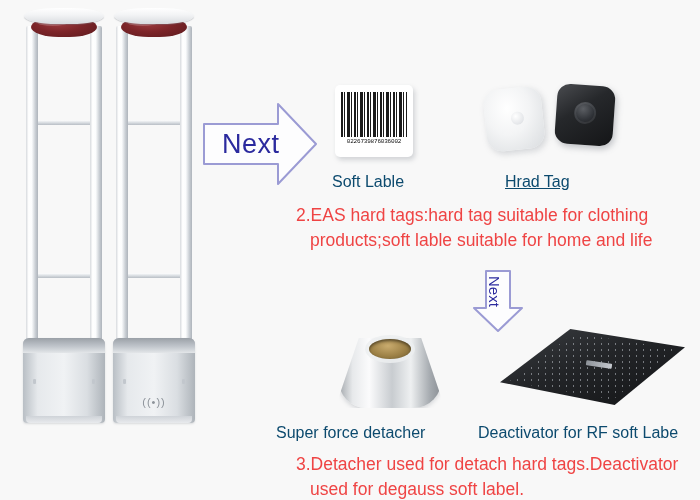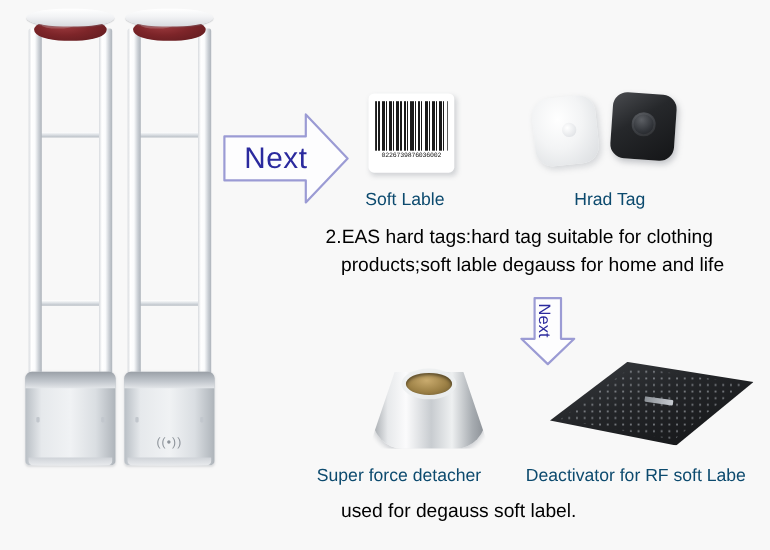--- a/index.html
+++ b/index.html
@@ -222,28 +222,28 @@
     transform:rotate(8deg);
   }
 
   
   .caption {
     position:absolute;
     font-size:16px; color:#0c4a6e;
     white-space:nowrap;
   }
   #cap-soft { left:332px; top:173px; }
-  #cap-hard { left:522px; top:173px; }
-  #cap-detacher { left:288px; top:424px; }
+  #cap-hard { left:505px; top:173px;text-decoration:underline; }
+  #cap-detacher { left:276px; top:424px; }
   #cap-deact { left:478px; top:424px; }
 
   
   .note {
     position:absolute;
-    font-size:17.5px; line-height:25px; color:#000000;
+    font-size:17.5px; line-height:25px; color:#ef4444;
   }
   #note-2 { left:296px; top:203px; width:400px; }
   #note-2 .ind { display:block; padding-left:14px; }
   #note-1 { left:10px; top:452px; width:280px; }
   #note-3 { left:296px; top:452px; width:404px; }
   #note-3 .ind { display:block; padding-left:14px; }
 </style>
 </head>
 <body>
 
@@ -292,21 +292,21 @@
     <div class="bars-num">0226739876036002</div>
   </div>
   <div class="caption" id="cap-soft">Soft Lable</div>
 
   <div class="tag-white"></div>
   <div class="tag-black"></div>
   <div class="caption" id="cap-hard">Hrad Tag</div>
 
   <div class="note" id="note-2">
     <span>2.EAS hard tags:hard tag suitable for clothing</span>
-    <span class="ind">products;soft lable degauss for home and life</span>
+    <span class="ind">products;soft lable suitable for home and life</span>
   </div>
 
   <div class="arrow-down">
     <svg width="56" height="66" viewBox="0 0 56 66">
       <polygon points="16,3 40,3 40,40 52,40 28,63 4,40 16,40" fill="#fdfdfe" stroke="#9b9bd4" stroke-width="2" stroke-linejoin="round"></polygon>
     </svg>
     <span class="lbl">Next</span>
   </div>
 
   <div class="detacher">
@@ -320,16 +320,17 @@
     <div class="pad-inner"></div>
     <div class="pad-logo"></div>
   </div>
   <div class="caption" id="cap-deact">Deactivator for RF soft Labe</div>
 
   <div class="note" id="note-1">
     <br>
   </div>
 
   <div class="note" id="note-3">
+    <span>3.Detacher used for detach hard tags.Deactivator</span>
     <span class="ind">used for degauss soft label.</span>
   </div>
 
 </div>
 
 </body></html>

